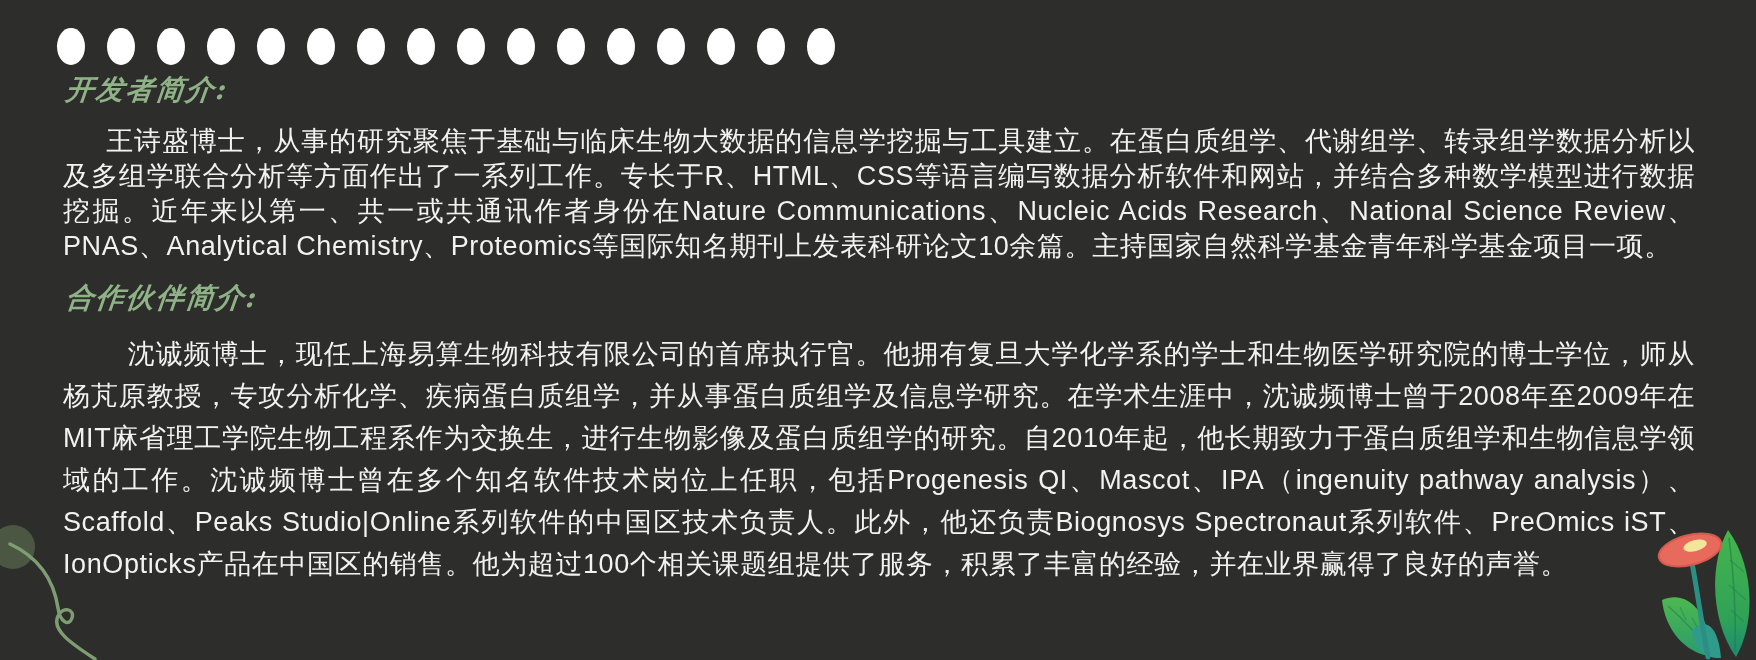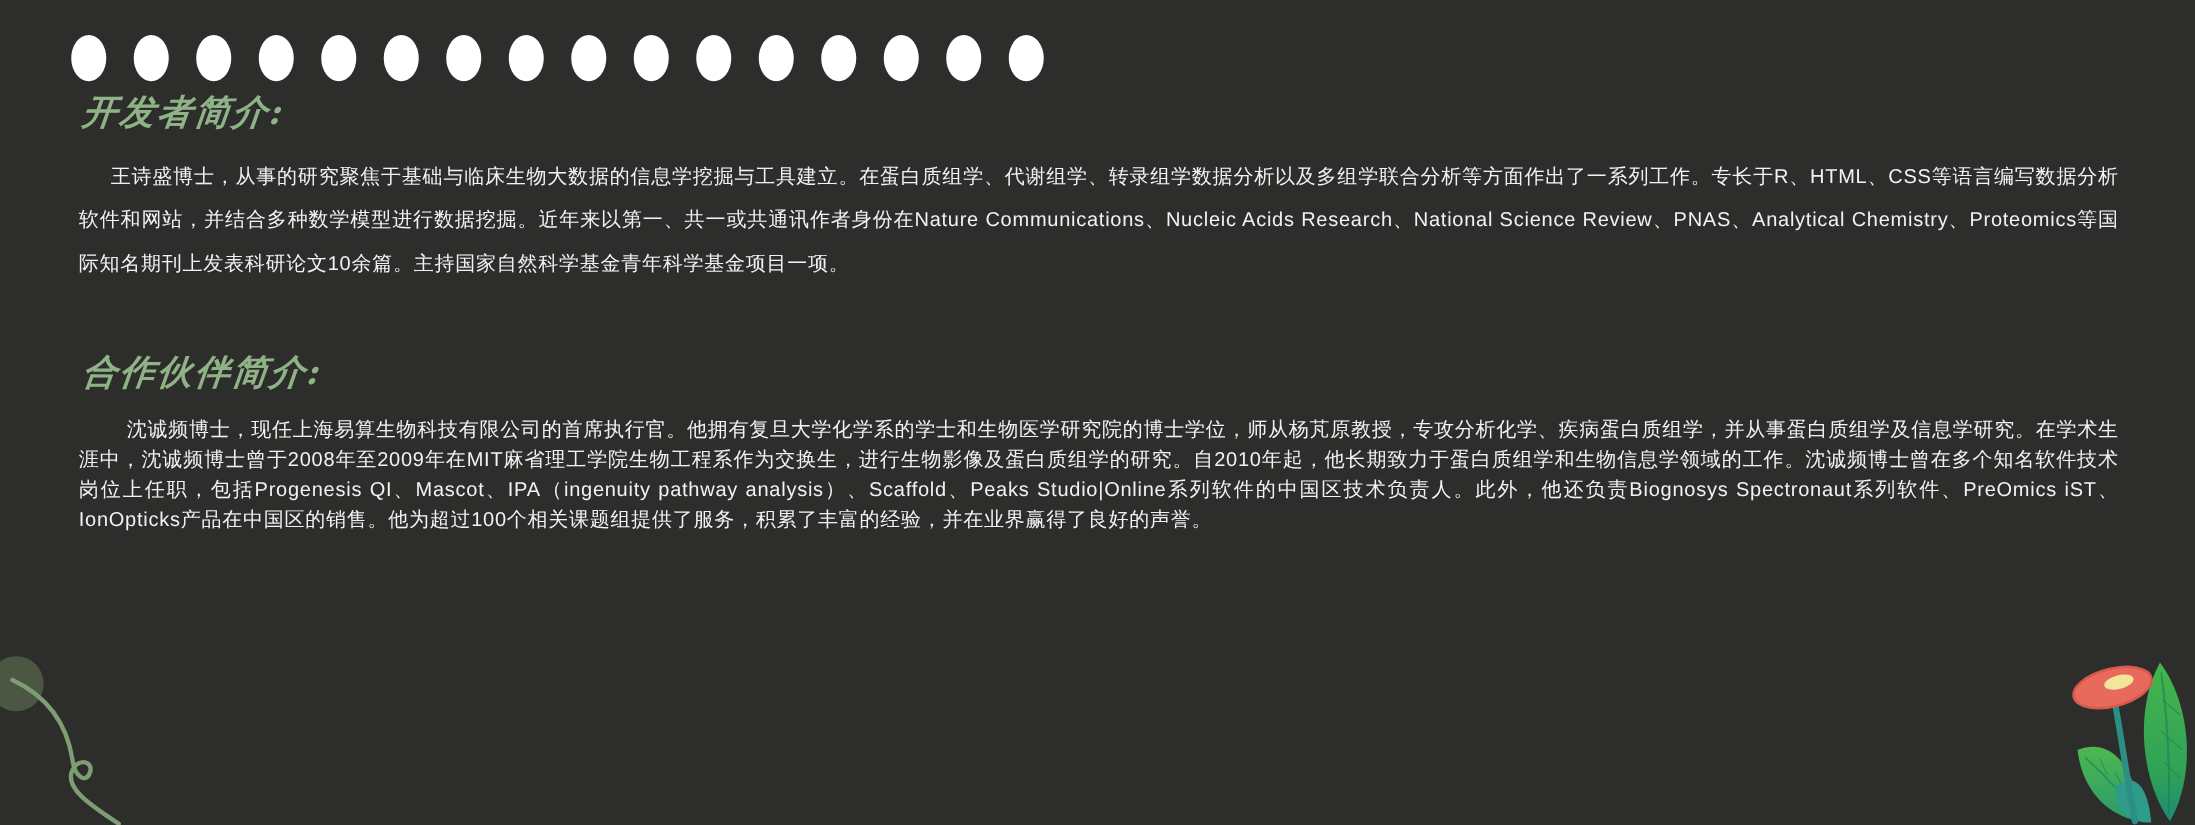--- a/index.html
+++ b/index.html
@@ -30,27 +30,27 @@
     transform:skewX(-6deg);
     transform-origin:left bottom;
     white-space:nowrap;
   }
   #heading-1{top:71px;}
   #heading-2{top:279px;}
   
   .body-para{
     position:absolute;left:63px;width:1632px;
     color:var(--text,#f2f2f2);
-    font-size:16px;
+    font-size:27px;
     text-align:justify;
     letter-spacing:0.6px;
     word-break:break-word;
   }
   #para-1{top:124px;line-height:35px;text-indent:1.6em;}
-  #para-2{top:333px;line-height:24px;text-indent:2.4em;}
+  #para-2{top:333px;line-height:42px;text-indent:2.4em;}
   
   .vine-svg{position:absolute;left:0;bottom:0;width:180px;height:200px;}
   .plant-svg{position:absolute;right:0;bottom:0;width:200px;height:200px;}
 </style>
 </head>
 <body>
 
 <div class="slide" style="--bg: #2d2d2b; --accent: #8fb387; --text: #f2f2f2; --dot: #ffffff;">
 
   <div class="dots-row">

